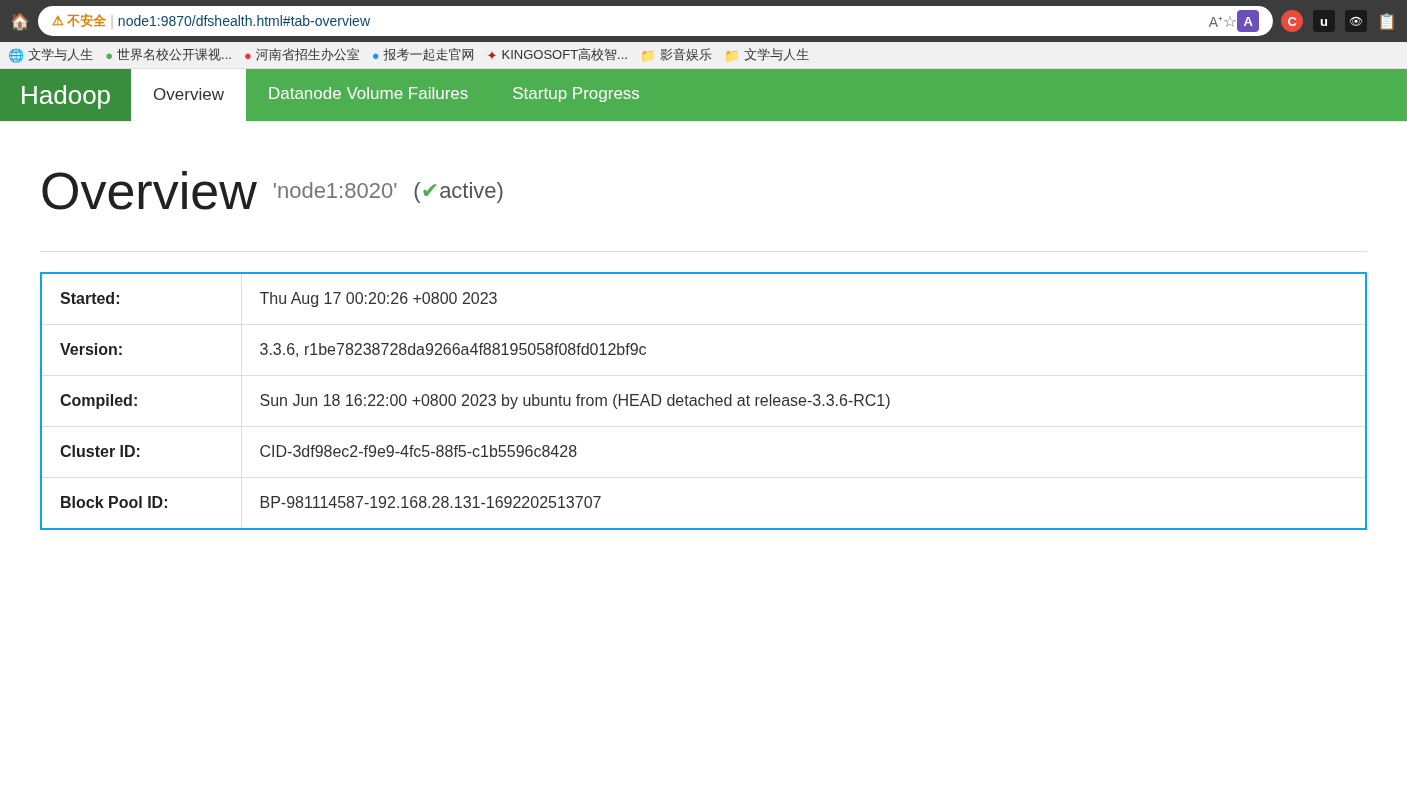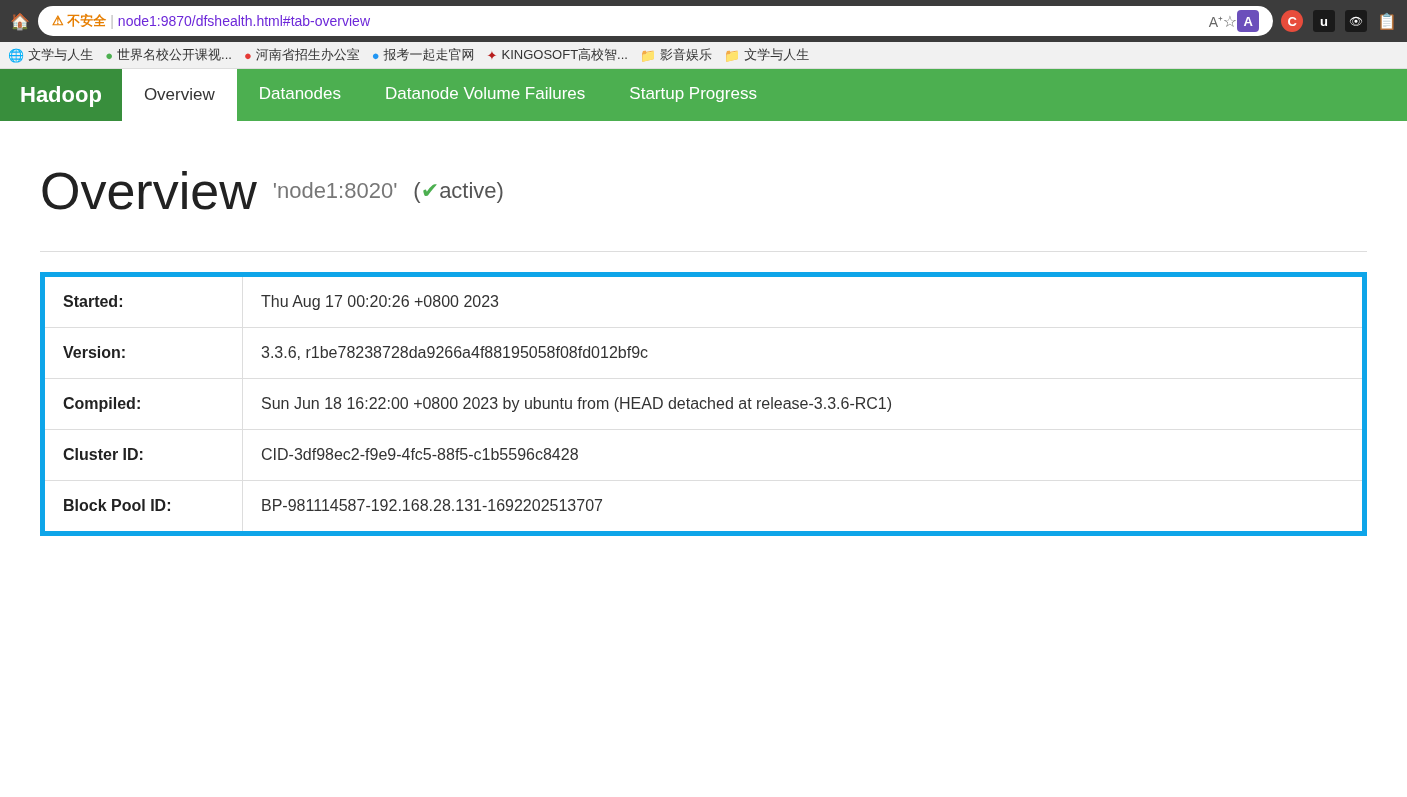--- a/index.html
+++ b/index.html
@@ -26,21 +26,21 @@
       flex: 1;
       font-size: 14px;
       color: #333;
     }
     .security-warning {
       color: #e67e00;
       font-size: 13px;
       font-weight: bold;
     }
     .address-text {
-      color: #6d28d9;
+      color: #0c4a6e;
       font-size: 14px;
     }
     .browser-icons {
       display: flex;
       gap: 10px;
       align-items: center;
     }
     .icon-c {
       background: #e74c3c;
       color: #fff;
@@ -100,22 +100,22 @@
     
     .hadoop-nav {
       background: #4caf50;
       display: flex;
       align-items: stretch;
       height: 52px;
     }
     .hadoop-brand {
       background: #388e3c;
       color: #fff;
-      font-size: 22px;
-      font-weight: bold;
+      font-size: 26px;
+      font-weight: normal;
       padding: 0 20px;
       display: flex;
       align-items: center;
       cursor: pointer;
     }
     .nav-item {
       color: #fff;
       font-size: 17px;
       padding: 0 22px;
       display: flex;
@@ -155,21 +155,21 @@
     }
     .check-icon {
       color: #4caf50;
       font-size: 22px;
     }
 
     
     .info-table {
       width: 100%;
       border-collapse: collapse;
-      border: 5px solid #0ea5e9;
+      border: 2px solid #0ea5e9;
       font-size: 16px;
     }
     .info-table tr {
       border-bottom: 1px solid #ddd;
     }
     .info-table tr:last-child {
       border-bottom: none;
     }
     .info-table td {
       padding: 16px 18px;
@@ -237,23 +237,20 @@
     <span>文学与人生</span>
   </div>
 </div>
 
 <nav class="hadoop-nav">
   <div class="hadoop-brand">Hadoop</div>
   <div class="nav-item active">
     <span>Overview</span>
   </div>
   <div class="nav-item">
-    <span>Datanodes</span>
-  </div>
-  <div class="nav-item">
     <span>Datanode Volume Failures</span>
   </div>
   <div class="nav-item">
     <span>Startup Progress</span>
   </div>
 </nav>
 
 <div class="main-content">
   <div class="page-title-row">
     <h1 class="page-title">Overview</h1>

